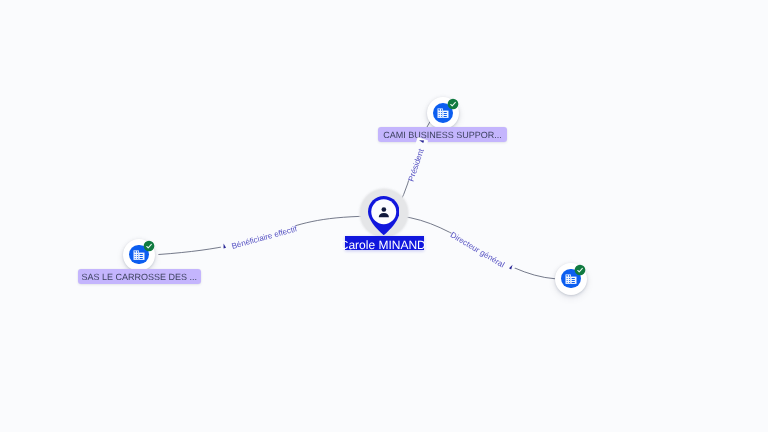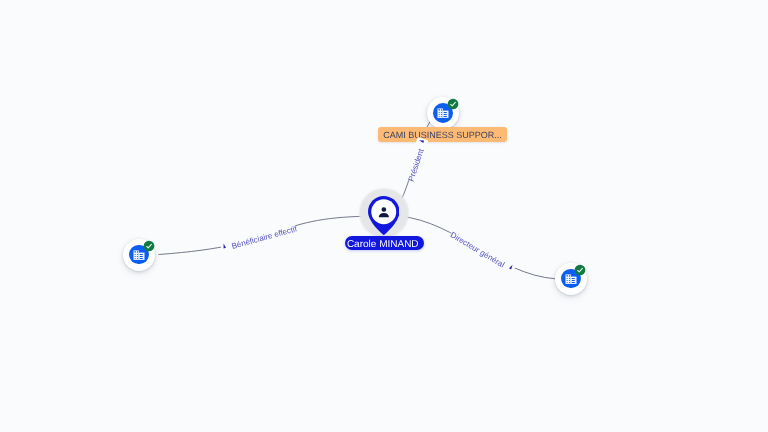--- a/index.html
+++ b/index.html
@@ -7,25 +7,25 @@
        font-family:"Liberation Sans",sans-serif;
        -webkit-font-smoothing:antialiased;text-rendering:geometricPrecision;}
   #graph{position:relative;width:768px;height:432px;will-change:transform;}
   svg.layer{position:absolute;left:0;top:0;width:768px;height:432px;overflow:visible;}
   .node{position:absolute;}
   .halo{position:absolute;
         background:radial-gradient(circle closest-side,#e5e6e8 0%,#e5e6e8 83%,rgba(229,230,232,.75) 86%,rgba(229,230,232,.3) 89.5%,rgba(229,230,232,.05) 93%,rgba(229,230,232,0) 97%);}
   .circ{position:absolute;border-radius:50%;background:#ffffff;
         box-shadow:0 1px 2px rgba(45,55,85,.12),0 1px 5px rgba(45,55,85,.13),0 3px 9px rgba(45,55,85,.07);}
   .inner{position:absolute;border-radius:50%;background:#0c5ef0;}
-  .chip{position:absolute;background:#fdba74;padding-top:1px;box-sizing:border-box;border-radius:3px;
+  .chip{position:absolute;background:#c4b5fd;padding-top:1px;box-sizing:border-box;border-radius:3px;
         color:#3d4260;font-size:9px;white-space:nowrap;
         display:flex;align-items:center;justify-content:center;
         box-shadow:0 1px 2.5px rgba(40,50,80,.10),0 0 0 .5px rgba(60,70,100,.03);}
-  .chip.person{background:#1117dd;color:#fff;border-radius:7px;font-size:10px;padding-top:3px;padding-right:3px;
+  .chip.person{background:#1117dd;color:#fff;border-radius:0;font-size:12px;padding-top:3px;padding-right:3px;
         box-shadow:0 1px 3px rgba(25,25,207,.22);}
   .elabel{position:absolute;color:#5551c2;font-size:8px;white-space:nowrap;
           transform-origin:0 50%;line-height:11px;height:11px;
           background:#fafbfd;}
   .elabel .ar{font-size:7px;vertical-align:2.9px;color:#2a2796;letter-spacing:0;
       display:inline-block;transform:scale(.62,1.18);transform-origin:50% 60%;}
   .elabel .ar.after{margin-left:1.5px;}
   .elabel .ar.before{margin-right:1.5px;}
 </style>
 </head>
@@ -86,20 +86,21 @@
     <rect x="7.95" y="12.95" width="0.95" height="0.95" rx="0.3"></rect>
     <rect x="10.45" y="9.05" width="3.55" height="0.95" rx="0.45"></rect>
     <rect x="10.45" y="11.0" width="3.55" height="0.95" rx="0.45"></rect>
     <rect x="10.45" y="12.95" width="3.55" height="0.95" rx="0.45"></rect>
   </g>
 </svg><div style="position: absolute; left: 13.6px; top: -5.1px; line-height: 0; font-size: 0px;"><svg class="badge-svg" width="12" height="12" viewBox="0 0 12 12">
   <circle cx="6" cy="6" r="5.35" fill="#107a40"></circle>
   <path d="M3.75 6.45 L5.2 7.95 L8.35 4.35" fill="none" stroke="#ecf8f0" stroke-width="1.05" stroke-linecap="round" stroke-linejoin="round"></path>
 </svg></div></div>
   </div>
+  <div class="chip" style="left:77.5px;top:268.8px;width:123.7px;height:15.2px;">SAS LE CARROSSE DES ...</div>
 
   <div class="node" style="left:554.70px;top:262.50px;width:32px;height:32px;">
     <div class="circ" style="left:0;top:0;width:32px;height:32px;"></div>
     <div class="inner" style="left:6.1px;top:6.1px;width:19.8px;height:19.8px;"><svg width="19.8" height="19.8" viewBox="0 0 19.8 19.8">
   <g fill="#f2f7ff">
     <path d="M4.5 5.4 h5.3 v9.5 h-5.3 Z"></path>
     <path d="M9.8 7.6 h5.7 v7.3 h-5.7 Z"></path>
   </g>
   <g fill="#0c5ef0">
     <rect x="5.75" y="5.85" width="0.85" height="2.05" rx="0.42"></rect>

